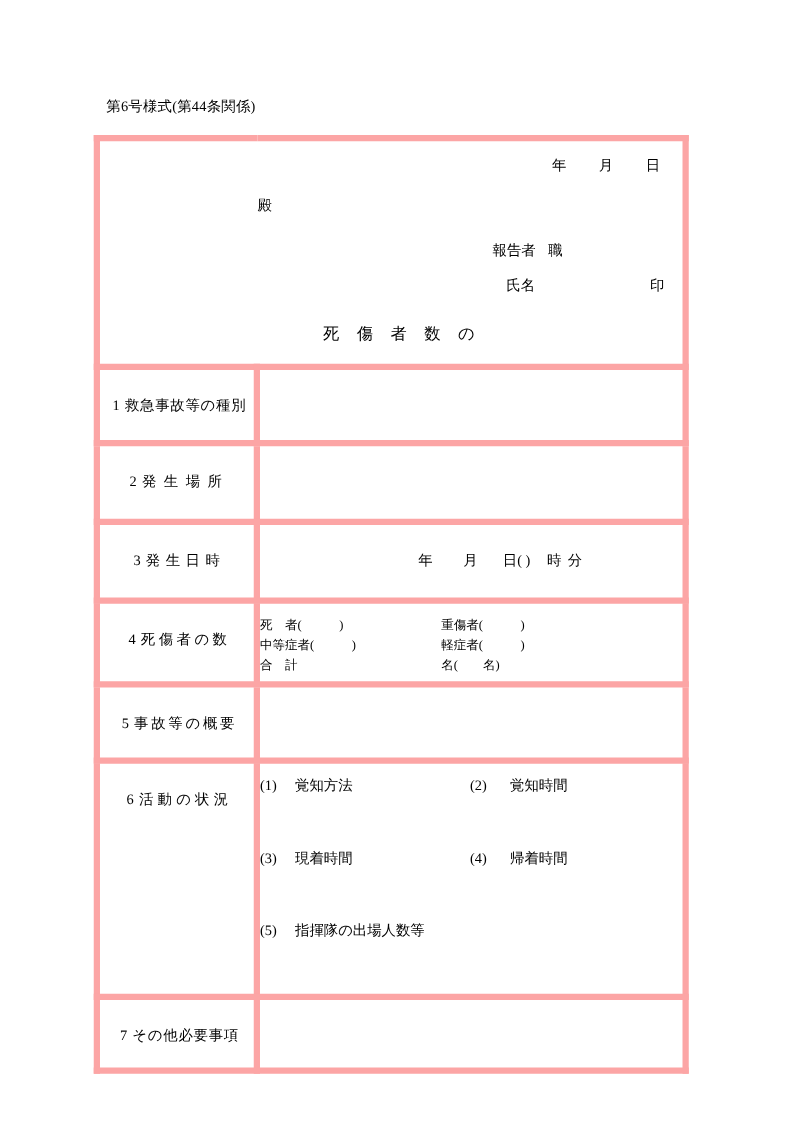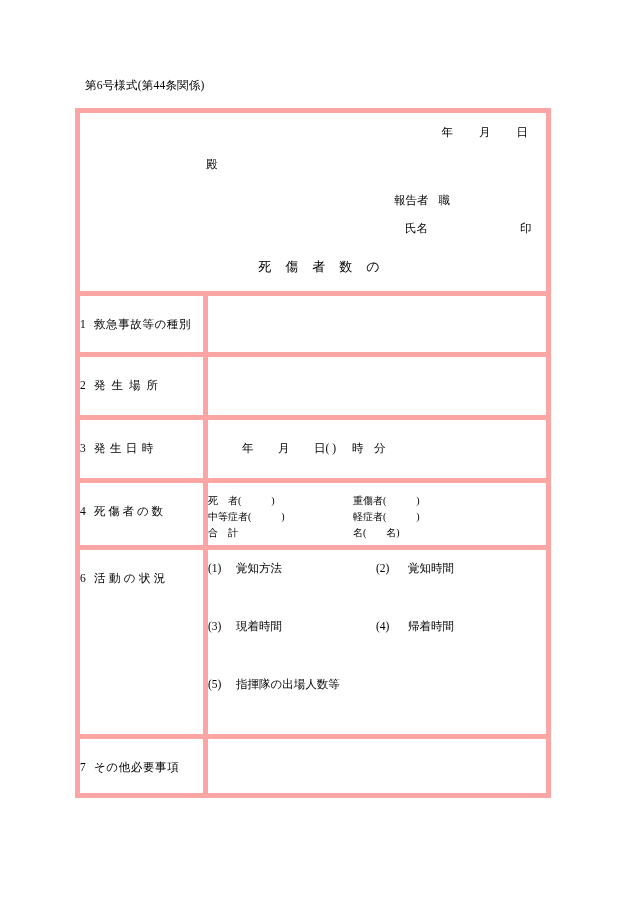--- a/index.html
+++ b/index.html
@@ -114,21 +114,21 @@
     padding: 0 8px;
     font-family: Liberation Serif, serif;
   }
   .r1 td { height: 56px; }
   .r2 td { height: 58px; }
   .r3 td { height: 58px; }
   .r4 td { height: 62px; }
   .r5 td { height: 56px; }
   .r6 td { height: 58px; }
   .r7 td { height: 54px; }
-  .cell-pad-mid { padding-top: 21px; }
+  .cell-pad-mid { padding-top: 21px; text-align: center; }
   .cell-pad-top { padding-top: 10px; }
   .datetime-line {
     white-space: nowrap;
     font-size: 11.5px;
     padding-left: 34px;
   }
   .datetime-line .s1 { display: inline-block; width: 36px; }
   .datetime-line .s2 { display: inline-block; width: 36px; }
   .datetime-line .s3 { display: inline-block; width: 38px; }
   .datetime-line .s4 { display: inline-block; width: 22px; }
@@ -227,20 +227,26 @@
             <div class="cas-line">
               <span class="left">中等症者(　　　)</span><span>軽症者(　　　)</span>
             </div>
             <div class="cas-line">
               <span class="left">合　計</span><span>名(　　名)</span>
             </div>
           </div>
         </td>
       </tr>
 
+      <tr class="r5">
+        <td class="row-label">
+          <div class="cell-pad-mid"><span class="num">5</span><span class="lbl-spread-5">事故等の概要</span></div>
+        </td>
+        <td class="value-cell"></td>
+      </tr>
 
       <tr class="r6">
         <td class="row-label">
           <div class="cell-pad-mid"><span class="num">6</span><span class="lbl-spread-6">活動の状況</span></div>
         </td>
         <td class="value-cell">
           <div class="cell-pad-top">
             <table class="act-table">
               <tbody>
                 <tr>

